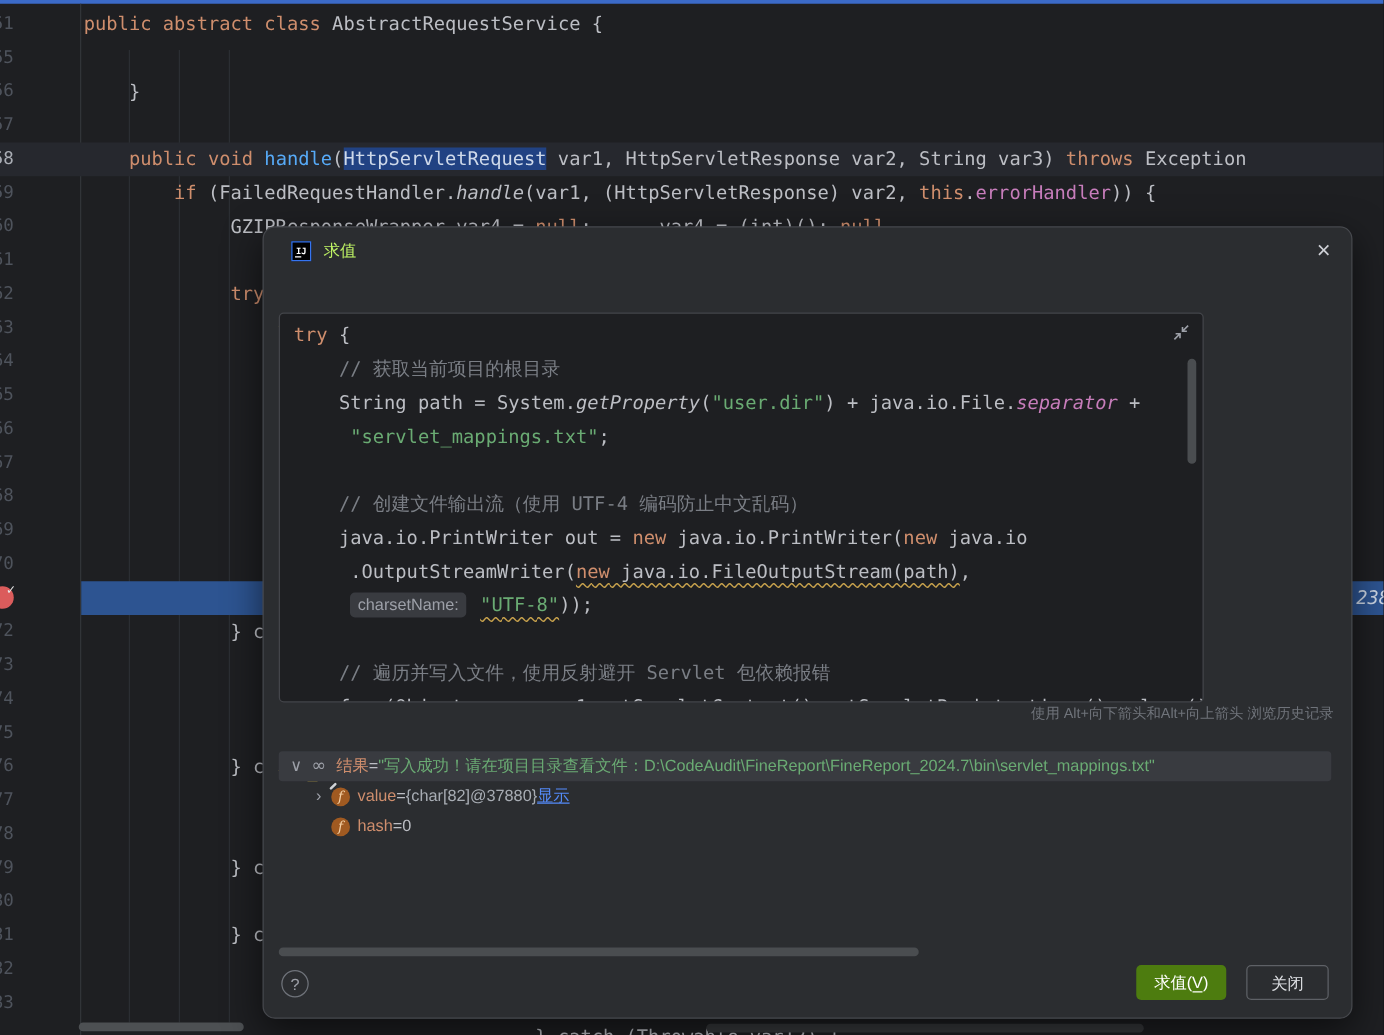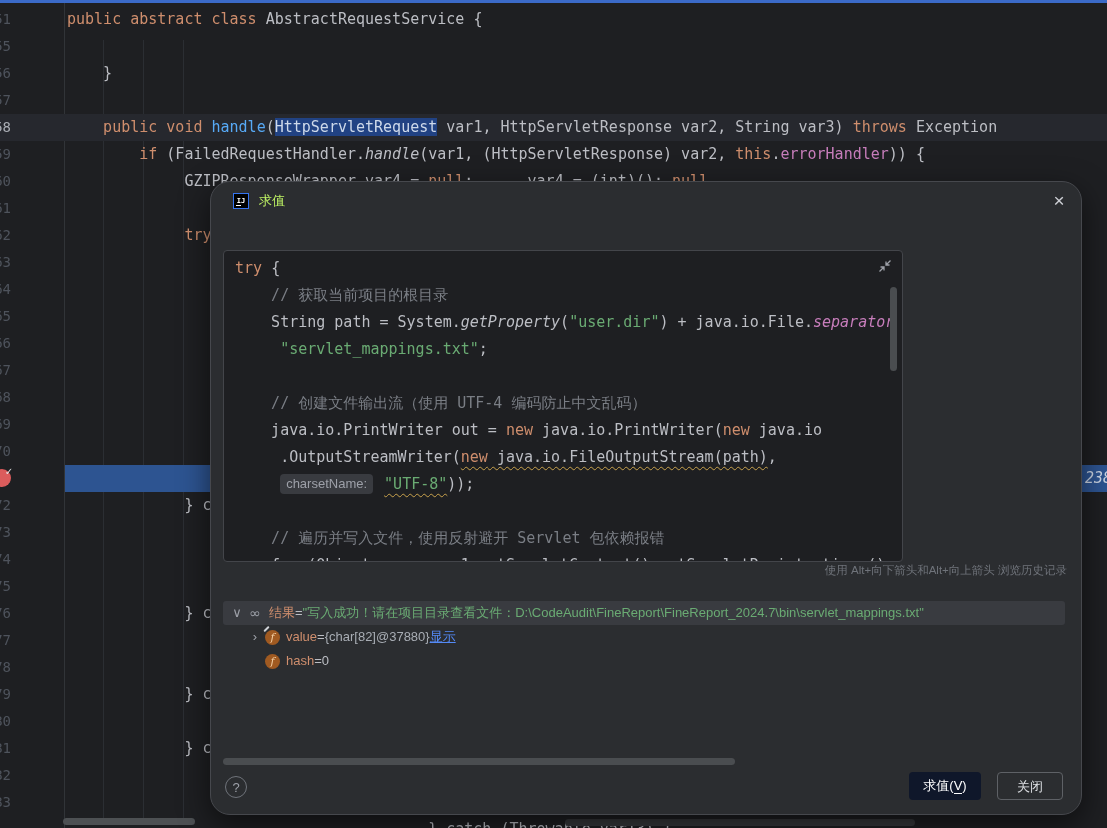--- a/index.html
+++ b/index.html
@@ -23,31 +23,31 @@
   .bp .chk{position:absolute;right:-1px;top:-3px;color:#e8e8e8;font-size:11px;line-height:11px;font-style:normal;}
   .kw{color:#cf8e6d}.pl{color:#bcbec4}.method{color:#57aaf7}.str{color:#6aab73}
   .cm{color:#7a7e85}.field{color:#c77dbb}.it{font-style:italic}
   .sel{background:#214283;color:#ced9ea;}
   .wavy{text-decoration:underline;text-decoration-style:wavy;text-decoration-color:#c8a24c;text-decoration-thickness:1px;text-underline-offset:4px;}
   .chip{display:inline-block;background:#393b40;color:#9da0a8;border-radius:4px;padding:0 6px;margin-right:2px;
         font-family:"Liberation Sans","DejaVu Sans",sans-serif;font-size:13px;line-height:20px;vertical-align:1px;}
   .hsb{position:absolute;height:7px;border-radius:4px;background:#4d5053;}
   
   .dialog{position:absolute;left:210px;top:181px;width:872px;height:634px;background:#2b2d30;
-          border:1px solid #46484d;border-radius:20px;box-shadow:0 10px 30px rgba(0,0,0,.55);box-sizing:border-box;}
+          border:1px solid #46484d;border-radius:10px;box-shadow:0 10px 30px rgba(0,0,0,.55);box-sizing:border-box;}
   .dlg-title{position:absolute;left:22px;top:9px;height:20px;display:flex;align-items:center;gap:10px;}
   .ij-icon{width:16px;height:16px;background:#000;border:1px solid #3574f0;box-sizing:border-box;position:relative;
            color:#fff;font-size:7px;font-weight:bold;text-align:center;line-height:14px;
            font-family:"DejaVu Sans Mono",monospace;}
   .ij-icon::after{content:"";position:absolute;left:2px;bottom:2px;width:5px;height:1.5px;background:#fff;}
   .dlg-title .ttl{color:#bef264;font-size:13px;}
   .close-x{position:absolute;right:10px;top:8px;width:24px;height:24px;color:#ced0d6;font-size:19px;
            text-align:center;line-height:22px;cursor:default;}
   .lbl{position:absolute;left:12px;color:#fde047;font-size:10px;margin-top:31px;}
-  .frag{position:absolute;left:12px;top:68px;width:680px;height:312px;background:#1e1f22;
+  .frag{position:absolute;left:12px;top:68px;width:740px;height:312px;background:#1e1f22;
         border:1px solid #43454a;border-radius:4px;overflow:hidden;box-sizing:border-box;}
   .fline{position:absolute;left:0;width:840px;height:27px;line-height:27px;white-space:pre;
          font-family:"DejaVu Sans Mono","Liberation Mono",monospace;font-size:15px;}
   .collapse-ic{position:absolute;right:10px;top:8px;width:14px;height:14px;}
   .frag-vsb{position:absolute;right:5px;top:36px;width:7px;height:84px;border-radius:4px;background:#4a4d50;}
   .hint{position:absolute;right:14px;top:381px;color:#6f737a;font-size:11.5px;}
   .ukey{border-bottom:1px solid currentColor;}
   .tree{position:absolute;left:12px;top:419px;width:848px;height:150px;font-size:13px;}
   .trow{position:relative;height:24px;line-height:24px;white-space:nowrap;overflow:hidden;display:flex;align-items:center;}
   .trow.selected{background:#393b40;border-radius:3px;width:836px;}
@@ -62,21 +62,21 @@
   .tname{color:#cf8e6d;text-align:center;}
   .teq{color:#bcbec4;}
   .tstr{color:#6aab73;}
   .tref{color:#a8adb4;}
   .tplain{color:#bcbec4;}
   .tlink{color:#548af7;text-decoration:underline;}
   .tree-hsb{position:absolute;left:12px;top:576px;width:512px;height:7px;border-radius:4px;background:#4a4d50;}
   .help-btn{position:absolute;left:14px;bottom:16px;width:22px;height:22px;border:1px solid #6f737a;border-radius:50%;
             color:#9da0a8;font-size:13px;text-align:center;line-height:21px;box-sizing:border-box;}
   .btn{position:absolute;bottom:14px;height:28px;border-radius:4px;font-size:13px;line-height:28px;text-align:center;box-sizing:border-box;}
-  .btn-primary{right:100px;width:72px;background:#0f172a;color:#fff;}
+  .btn-primary{right:100px;width:72px;background:#4d7c0f;color:#fff;}
   .btn-plain{right:18px;width:66px;background:transparent;border:1px solid #5e6166;color:#dfe1e5;}
 </style>
 </head>
 <body>
 
 <div class="screen">
   <div class="top-accent"></div>
 
   <div class="editor">
     <div class="gutter-border"></div>

